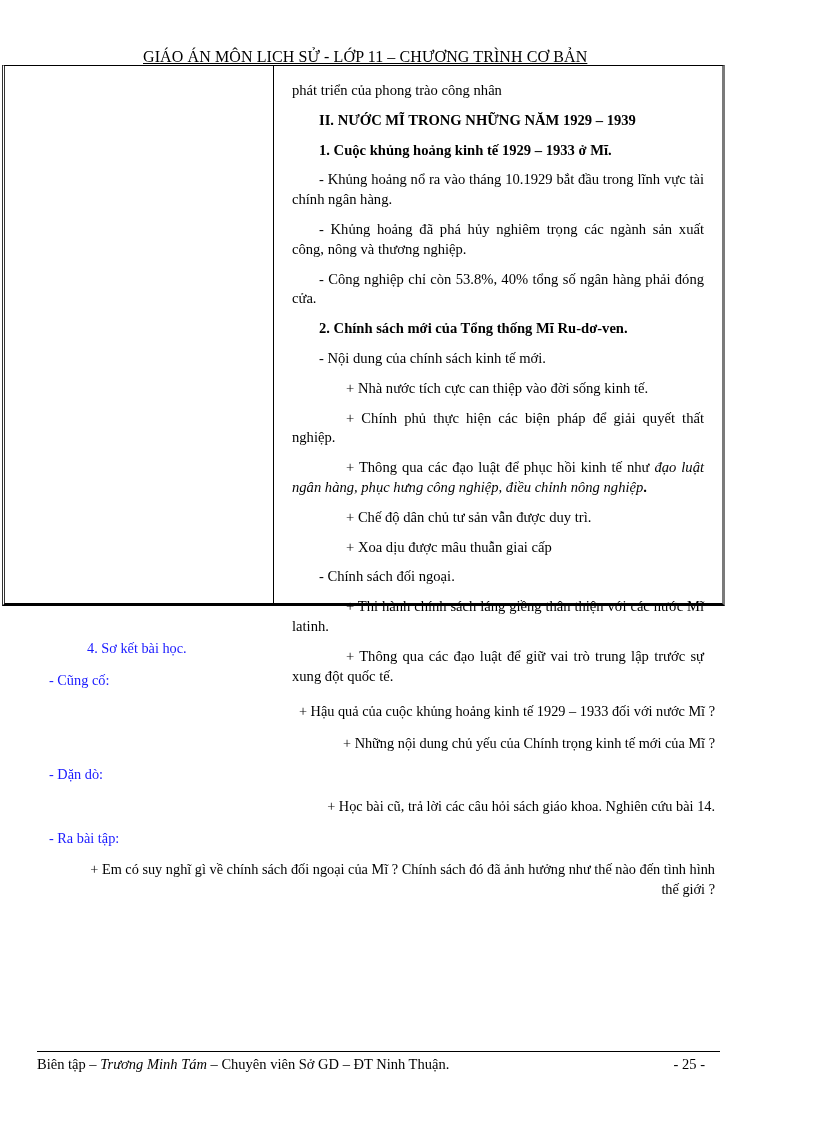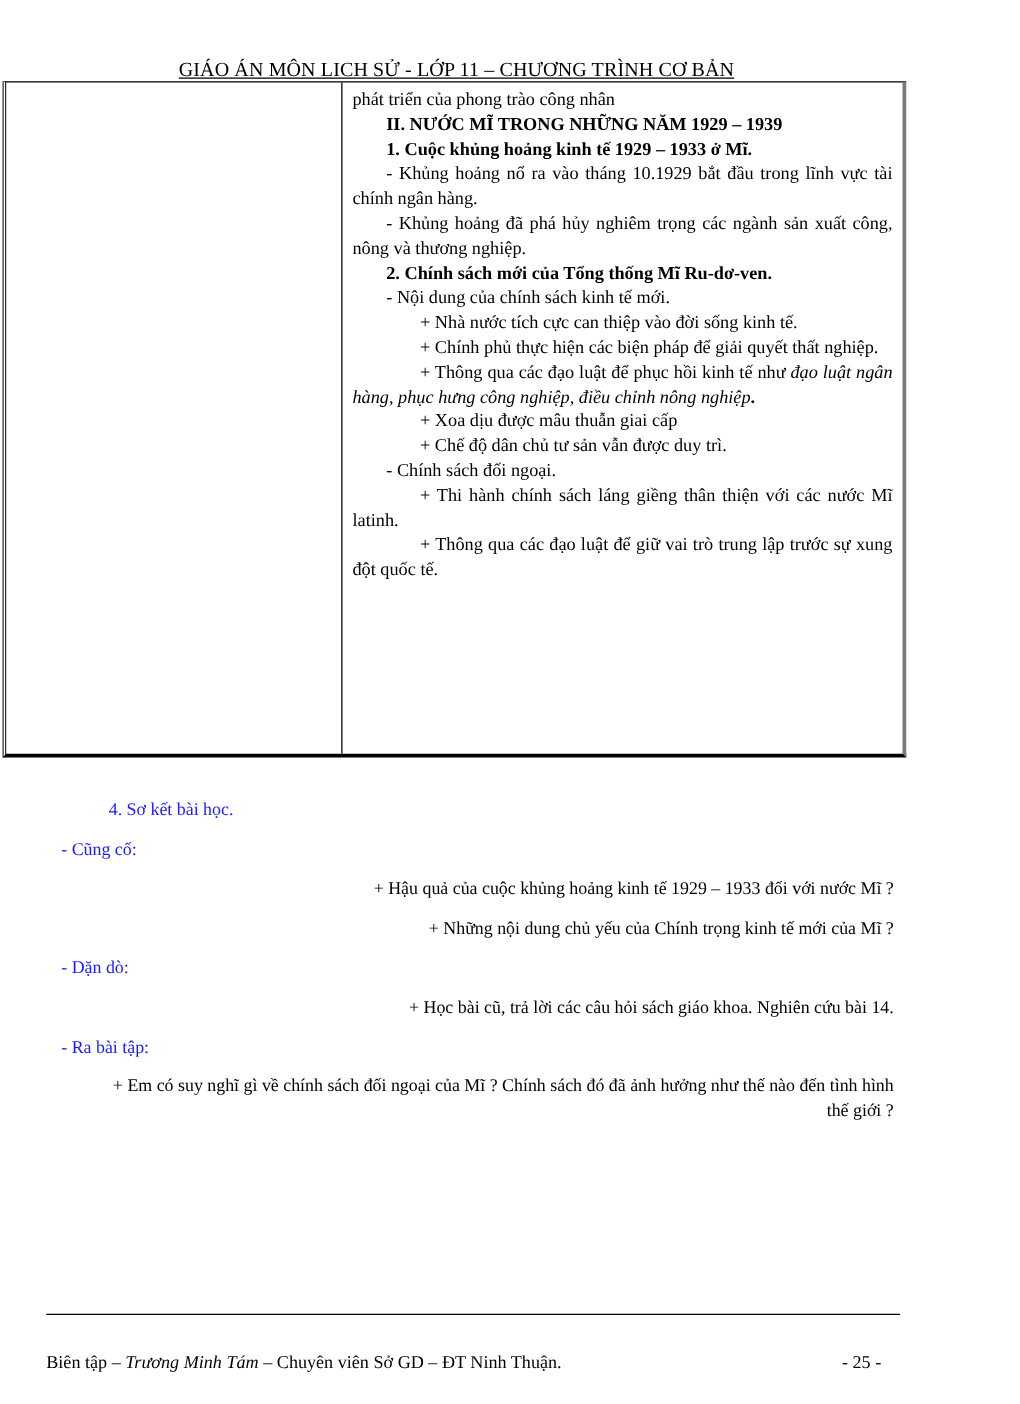--- a/index.html
+++ b/index.html
@@ -23,63 +23,64 @@
   }
   .col-left {
     position: absolute; left: 0; top: 0; width: 268px; height: 100%;
     border-right: 1px solid #000;
   }
   .col-right {
     position: absolute; left: 269px; top: 0; width: 447px;
     padding: 5px 7px 0 8px; box-sizing: border-box;
     font-size: 14.6px; line-height: 19.8px;
   }
-  .col-right p { margin: 0; text-align: justify; }
+  .col-right p { margin: 10px; text-align: justify; }
   .ind1 { text-indent: 27px; }
   .ind2 { text-indent: 54px; }
   .bold { font-weight: bold; }
   .ital { font-style: italic; }
   .below {
     position: absolute; left: 37px; top: 627px; width: 690px;
     font-size: 14.3px; line-height: 19.6px;
   }
   .below p { margin: 12px; }
   .blue { color: #1a1aff; }
   .b-ind1 { padding-left: 38px; }
   .b-ind-plus { text-indent: 37px; text-align: right; }
   .footer-line {
     position: absolute; left: 37px; top: 1051px; width: 683px; height: 0;
     border-top: 1px solid #000;
   }
   .footer {
     position: absolute; left: 37px; top: 1056px; width: 668px;
-    font-size: 14.5px; white-space: nowrap; margin-top: 26px;
+    font-size: 14.5px; white-space: nowrap;
   }
   .footer .page-num { position: absolute; right: 0; top: 0; }
 </style>
 </head>
 <body>
 
 <div class="page-header">GIÁO ÁN MÔN LICH SỬ - LỚP 11 – CHƯƠNG TRÌNH CƠ BẢN</div>
 
 <div class="table">
   <div class="col-left"></div>
   <div class="col-right">
     <p>phát triển của phong trào công nhân</p>
     <p class="ind1 bold">II. NƯỚC MĨ TRONG NHỮNG NĂM 1929 – 1939</p>
     <p class="ind1 bold">1. Cuộc khủng hoảng kinh tế 1929 – 1933 ở Mĩ.</p>
     <p class="ind1">- Khủng hoảng nổ ra vào tháng 10.1929 bắt đầu trong lĩnh vực tài chính ngân hàng.</p>
     <p class="ind1">- Khủng hoảng đã phá hủy nghiêm trọng các ngành sản xuất công, nông và thương nghiệp.</p>
+    <p class="ind1">- Công nghiệp chỉ còn 53.8%, 40% tổng số ngân hàng phải đóng cửa.</p>
     <p class="ind1 bold">2. Chính sách mới của Tổng thống Mĩ Ru-dơ-ven.</p>
     <p class="ind1">- Nội dung của chính sách kinh tế mới.</p>
     <p class="ind2">+ Nhà nước tích cực can thiệp vào đời sống kinh tế.</p>
     <p class="ind2">+ Chính phủ thực hiện các biện pháp để giải quyết thất nghiệp.</p>
     <p class="ind2"><span>+ Thông qua các đạo luật để phục hồi kinh tế như </span><span class="ital">đạo luật ngân hàng, phục hưng công nghiệp, điều chỉnh nông nghiệp</span><span class="bold">.</span></p>
+    <p class="ind2">+ Chế độ dân chủ tư sản vẫn được duy trì.</p>
     <p class="ind2">+ Xoa dịu được mâu thuẫn giai cấp</p>
-    <p class="ind2">+ Chế độ dân chủ tư sản vẫn được duy trì.</p>
     <p class="ind1">- Chính sách đối ngoại.</p>
     <p class="ind2">+ Thi hành chính sách láng giềng thân thiện với các nước Mĩ latinh.</p>
     <p class="ind2">+ Thông qua các đạo luật để giữ vai trò trung lập trước sự xung đột quốc tế.</p>
   </div>
 </div>
 
 <div class="below">
   <p class="blue b-ind1">4. Sơ kết bài học.</p>
   <p class="blue">- Cũng cố:</p>
   <p class="b-ind-plus">+ Hậu quả của cuộc khủng hoảng kinh tế 1929 – 1933 đối với nước Mĩ ?</p>

